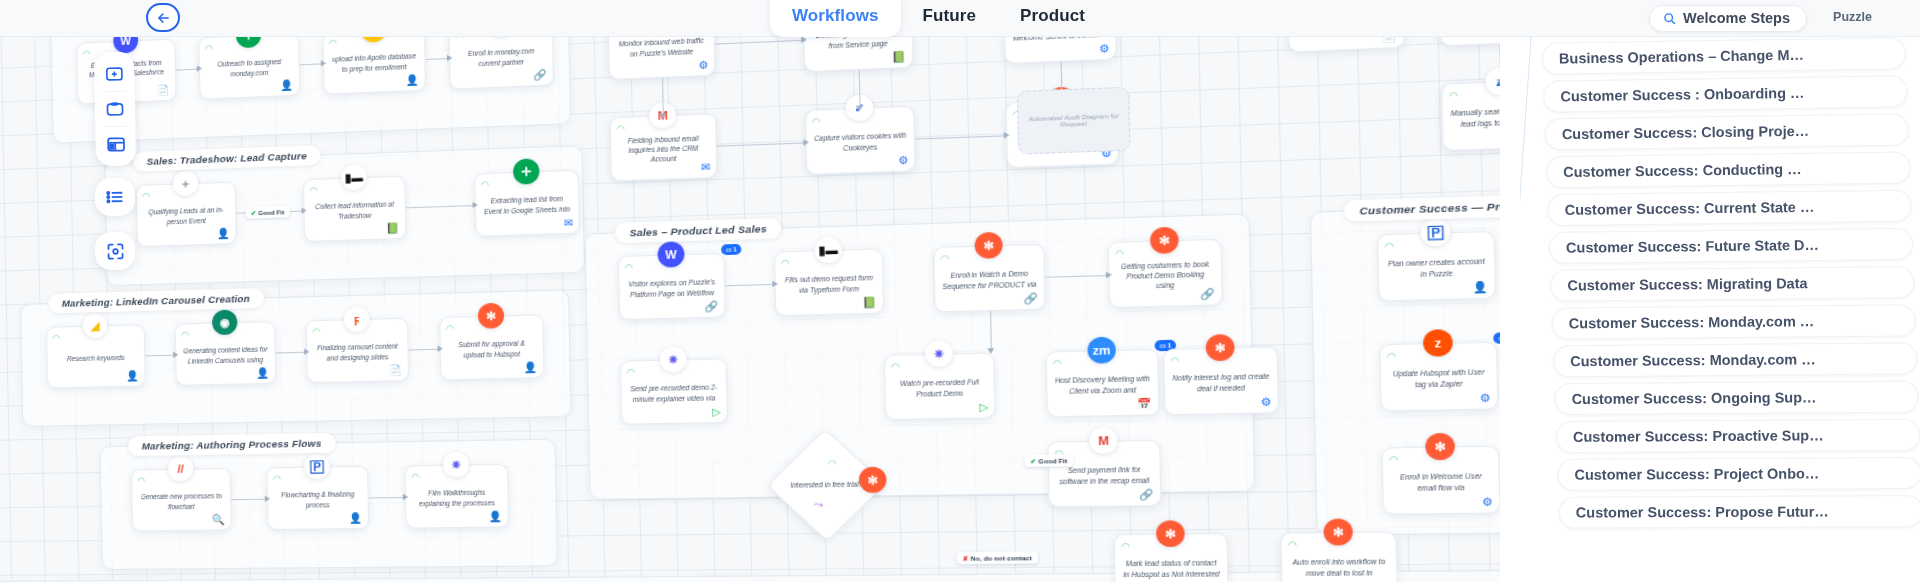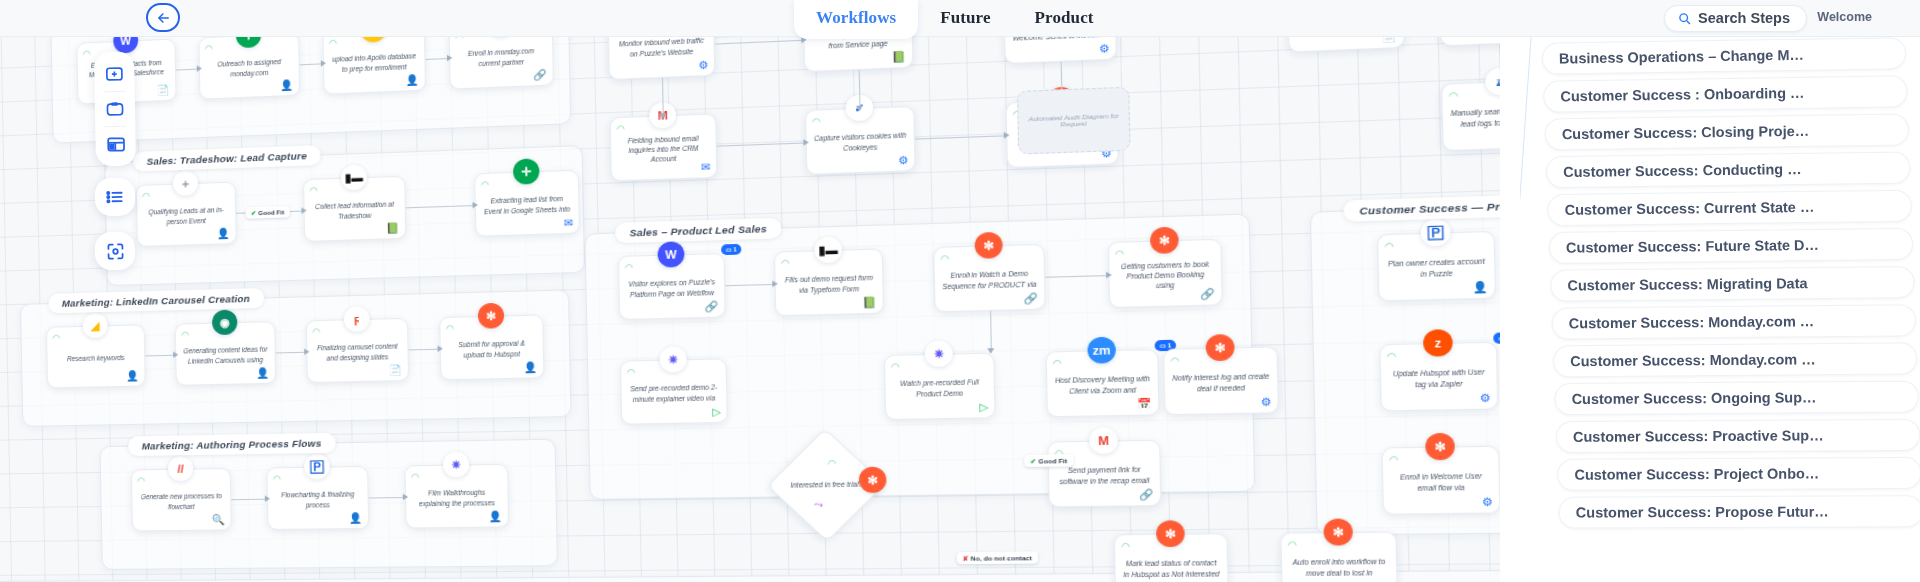--- a/index.html
+++ b/index.html
@@ -11,21 +11,21 @@
     color: #2d3748;
   }
   #app { position: relative; width: 1920px; height: 582px; background: #fff; overflow: hidden; }
 
   
   .topnav {
     position: absolute; top: 0; left: 0; width: 1920px; height: 37px;
     background: #f7f9fb; border-bottom: 1px solid #e9eef3;
     z-index: 60;
   }
-  .nav-tabs { position: absolute; left: 794px; top: 0; display: flex; align-items: flex-start; height: 37px; font-family: Liberation Serif, serif; }
+  .nav-tabs { position: absolute; left: 770px; top: 0; display: flex; align-items: flex-end; height: 37px; }
   .tab {
     font-size: 17px; font-weight: 700; letter-spacing: .1px;
     padding: 8px 22px 11px 22px; color: #1f2a37; cursor: pointer;
     border-radius: 0 0 14px 14px;
   }
   .tab.active { color: #3b82f6; background: #ffffff; box-shadow: 0 2px 7px rgba(30,60,110,.09); }
 
   .search-pill {
     position: absolute; right: 113px; top: 5px;
     display: flex; align-items: center; gap: 7px;
@@ -561,23 +561,23 @@
     <div class="nav-tabs">
       <div class="tab active">Workflows</div>
       <div class="tab">Future</div>
       <div class="tab">Product</div>
     </div>
     <div class="search-pill">
       <svg width="13" height="13" viewBox="0 0 24 24" fill="none" stroke="#2f7df6" stroke-width="2.6">
         <circle cx="10.5" cy="10.5" r="7"></circle>
           <line x1="16" y1="16" x2="22" y2="22"></line>
       </svg>
-      <span class="lbl">Search Steps</span>
+      <span class="lbl">Welcome Steps</span>
     </div>
-    <div class="logout">Welcome</div>
+    <div class="logout">Puzzle</div>
   </div>
 
   <div class="backbtn">
     <svg width="17" height="14" viewBox="0 0 24 24" fill="none" stroke="#2563eb" stroke-width="2.6" stroke-linecap="round" stroke-linejoin="round">
       <line x1="20" y1="12" x2="5" y2="12"></line>
         <polyline points="11,5 4,12 11,19"></polyline>
     </svg>
   </div>
 
   <div class="ltools">

